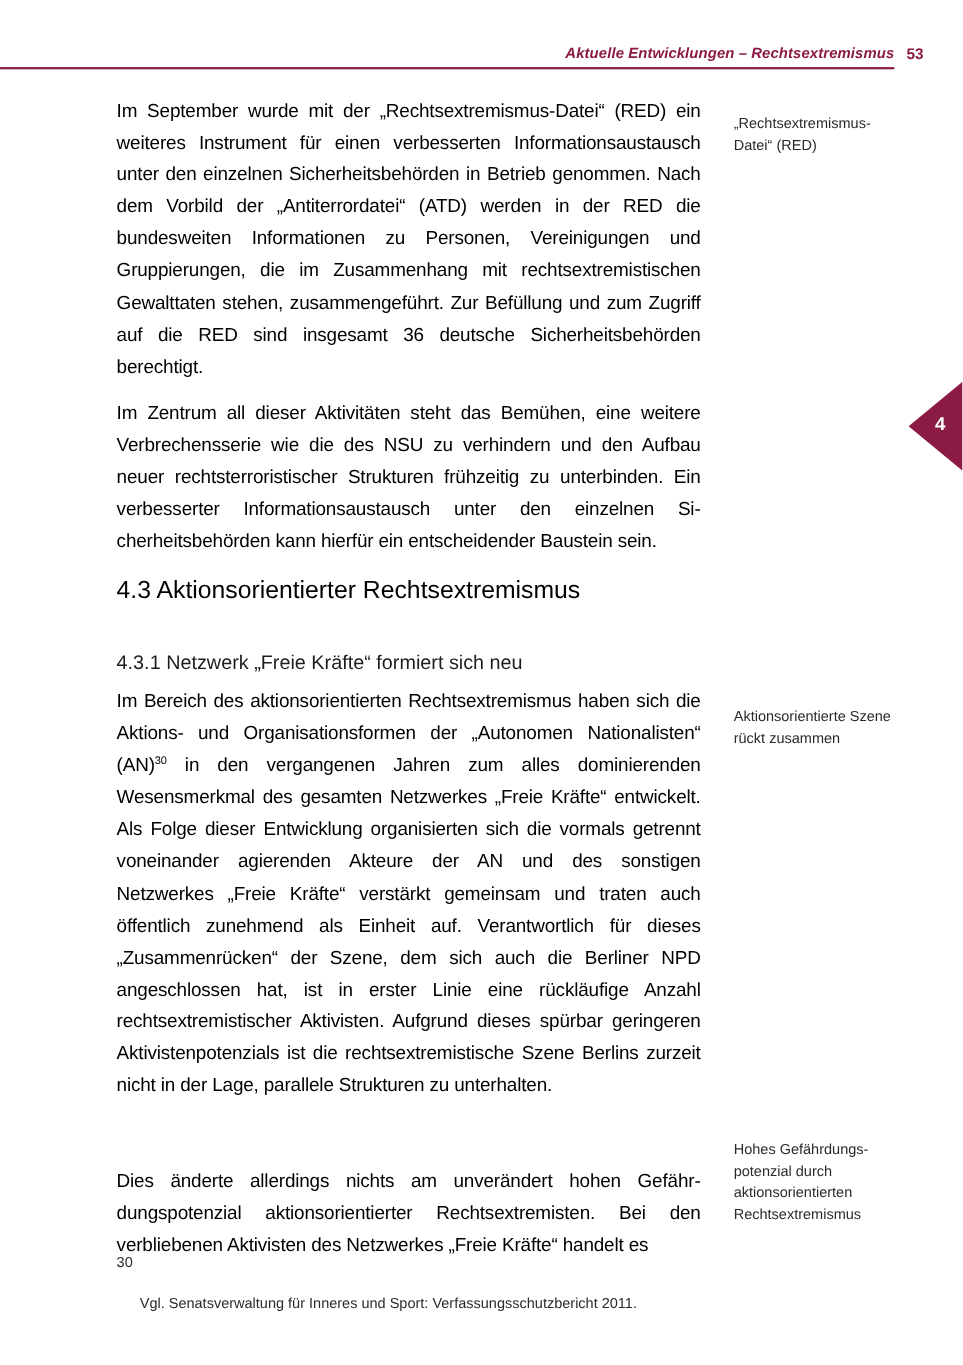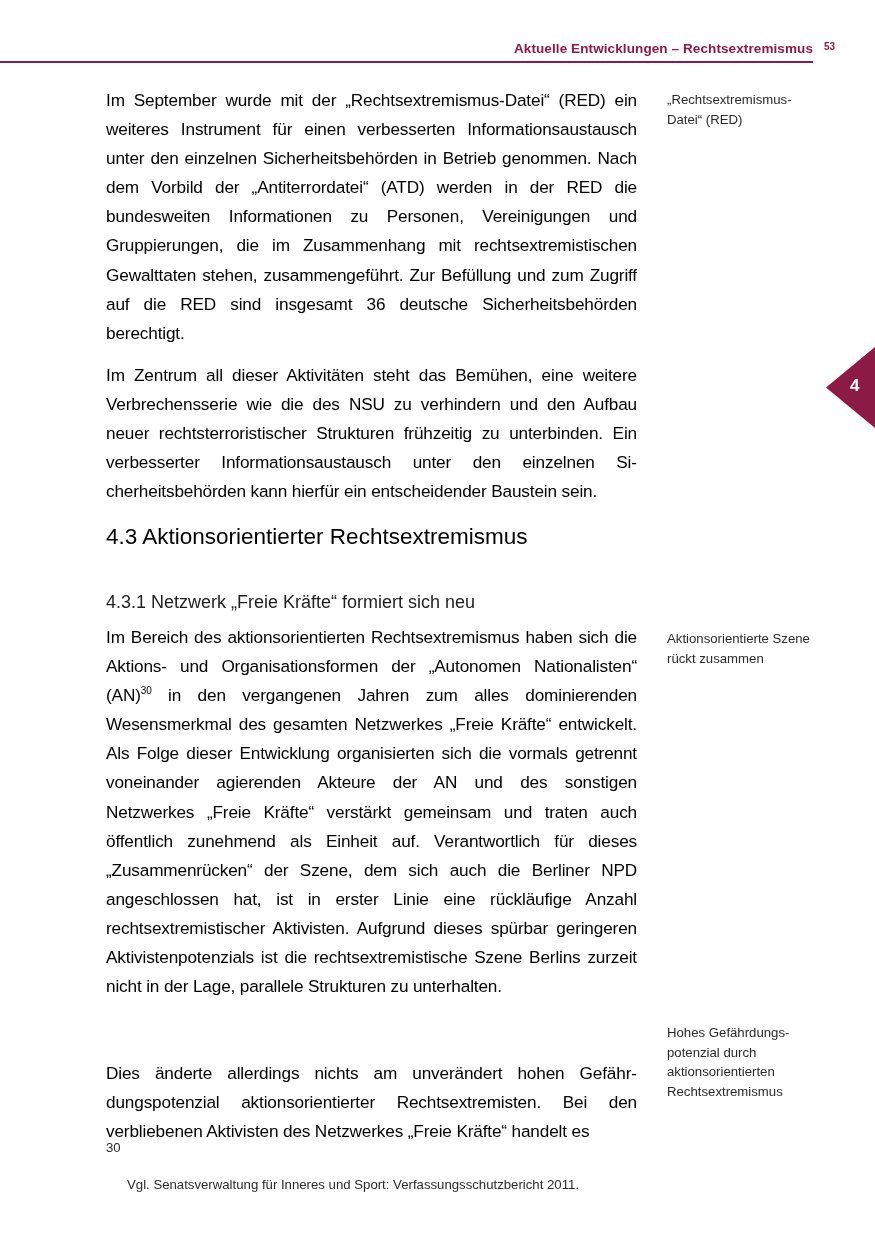--- a/index.html
+++ b/index.html
@@ -25,28 +25,29 @@
     .header-title {
       position: absolute;
       right: 62px;
       top: 3px;
       font-family: "Liberation Sans", sans-serif;
       font-weight: bold;
       font-size: 13.5px;
       color: #8b1a45;
       letter-spacing: 0.1px;
       white-space: nowrap;
+      font-style: italic;
     }
     .page-number {
       position: absolute;
       left: 824px;
       top: 3px;
       font-family: "Liberation Sans", sans-serif;
       font-weight: bold;
-      font-size: 10px;
+      font-size: 14px;
       color: #8b1a45;
     }
     .header-rule {
       position: absolute;
       left: 0;
       top: 23px;
       width: 813px;
       height: 2px;
       background: #8b1a45;
     }
@@ -117,20 +118,21 @@
     }
 
     .margin-note {
       position: absolute;
       left: 667px;
       width: 190px;
       font-family: "Liberation Sans", sans-serif;
       font-size: 13.2px;
       line-height: 19.5px;
       color: #2a2a2a;
+      margin-top: 12px;
     }
     .margin-note span {
       display: block;
     }
 
     .footnote {
       position: absolute;
       left: 106px;
       top: 1139px;
       width: 560px;

